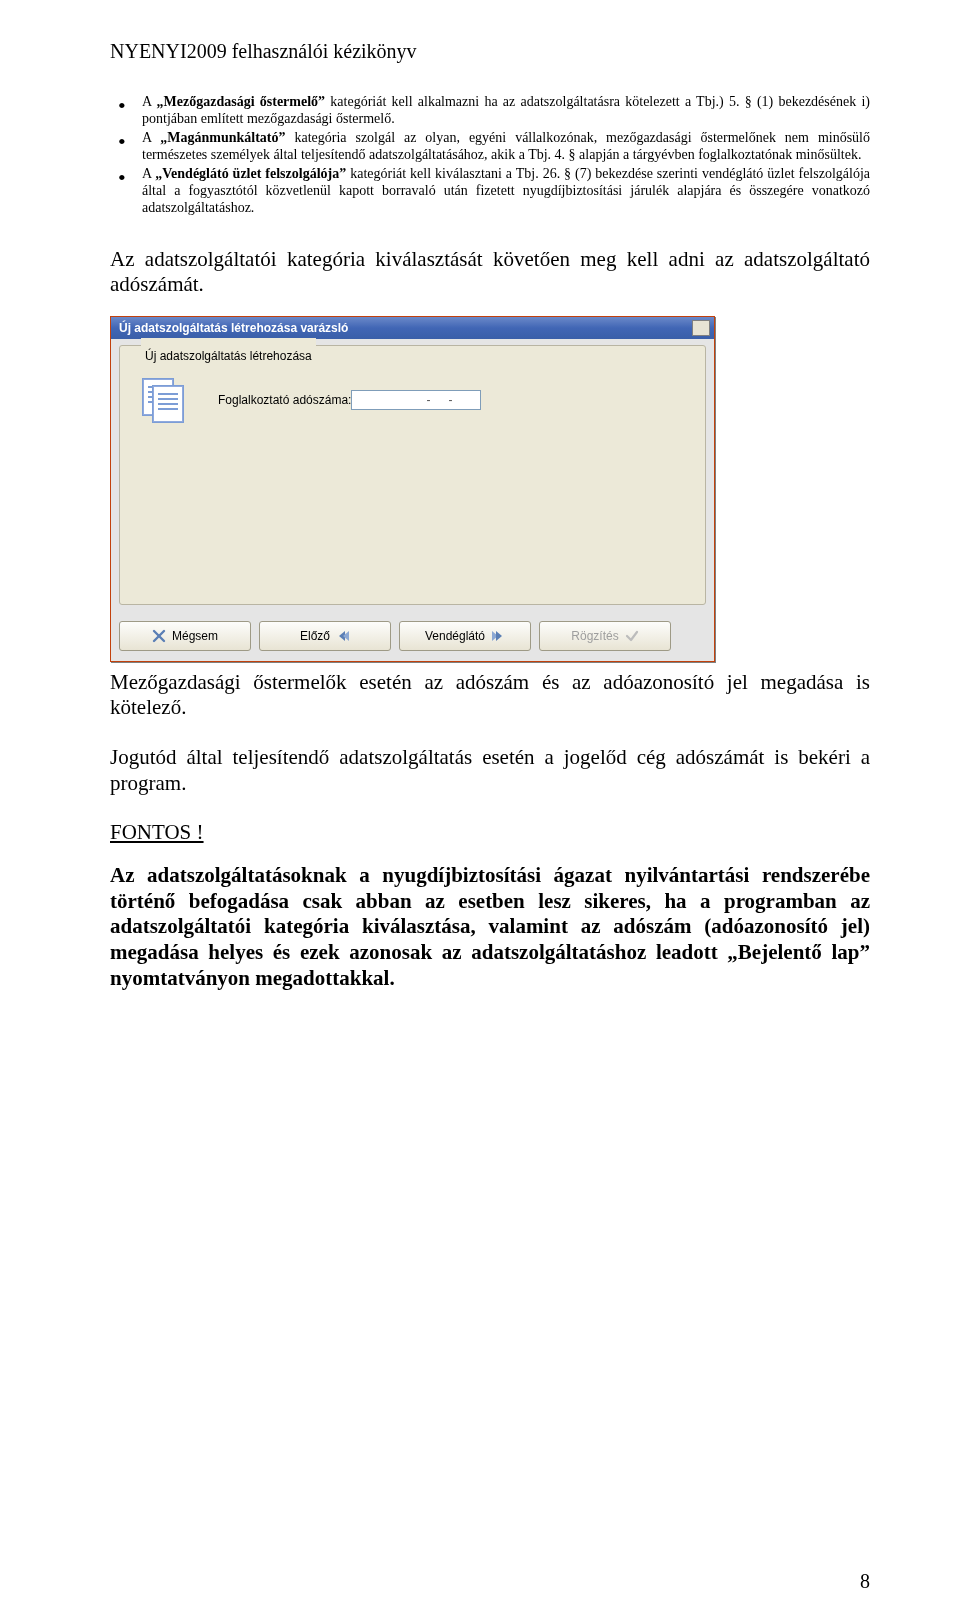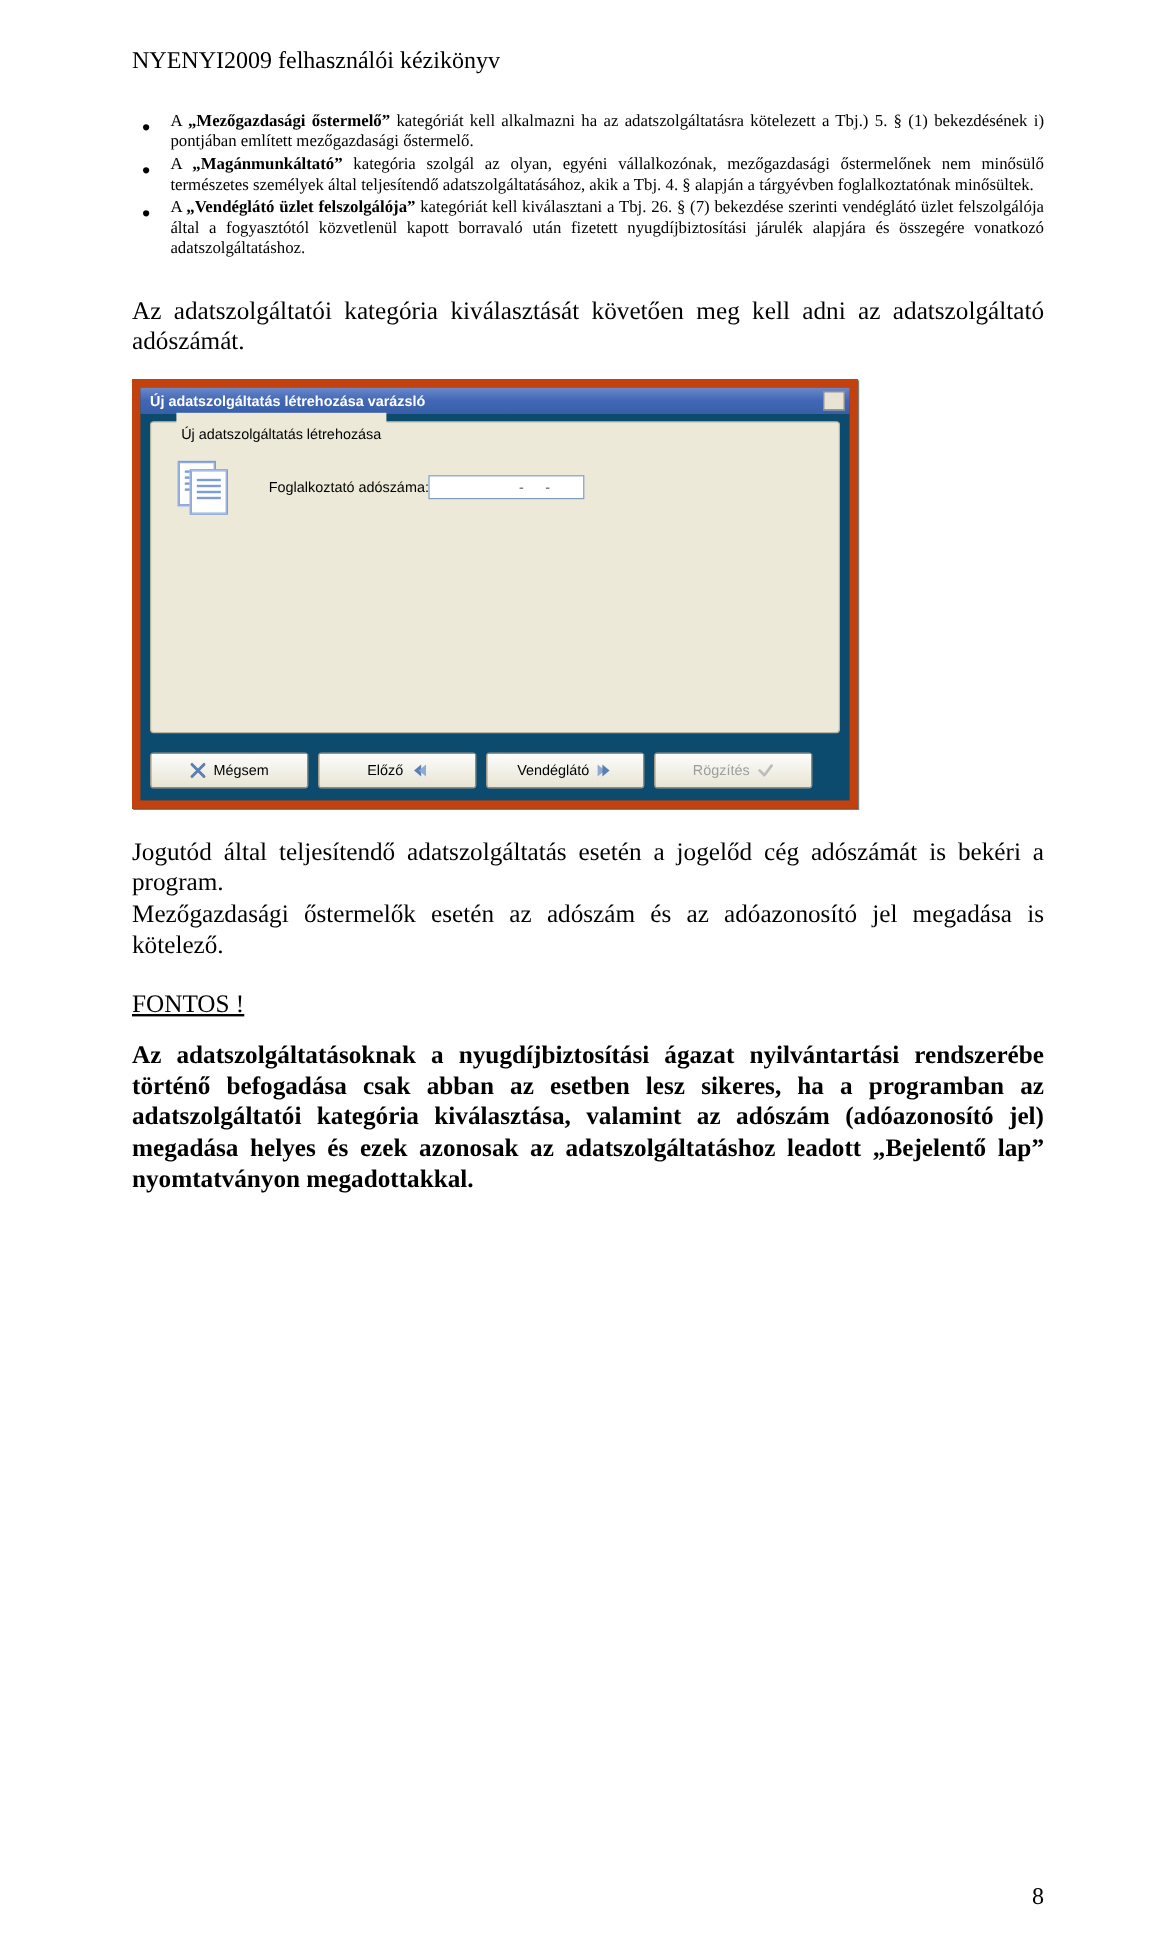--- a/index.html
+++ b/index.html
@@ -69,22 +69,22 @@
   }
 
   
   .dialog-wrap {
     margin: 8px 0 8px 0;
     width: 605px;
   }
   .dialog {
     font-family: Tahoma, Arial, sans-serif;
     font-size: 12px;
-    background: #0c4a6e;
-    border: 7px solid #c2410c;
+    background: #e5e5e5;
+    border: 1px solid #c2410c;
     box-shadow: 1px 1px 0 #808080;
   }
   .titlebar {
     background: linear-gradient(to bottom, #6b89c9, #4166b5 50%, #3a5fa8);
     color: #fff;
     font-weight: bold;
     padding: 3px 4px 3px 8px;
     display: flex;
     align-items: center;
     justify-content: space-between;
@@ -317,22 +317,22 @@
           <span class="ico">
             <svg viewBox="0 0 14 14">
                 <polyline points="2,7 6,11 12,3" fill="none" stroke="#bcbcbc" stroke-width="2.2" stroke-linecap="round" stroke-linejoin="round"></polyline>
               </svg>
           </span>
         </div>
       </div>
     </div>
   </div>
 
+  <div class="para" style="margin-top:0">Mezőgazdasági őstermelők esetén az adószám és az adóazonosító jel megadása is kötelező.</div>
   <div class="para" style="margin-top:24px;margin-bottom:0">Jogutód által teljesítendő adatszolgáltatás esetén a jogelőd cég adószámát is bekéri a program.</div>
-  <div class="para" style="margin-top:0">Mezőgazdasági őstermelők esetén az adószám és az adóazonosító jel megadása is kötelező.</div>
 
   <div class="fontos">FONTOS !</div>
 
   <div class="bold-para">Az adatszolgáltatásoknak a nyugdíjbiztosítási ágazat nyilvántartási rendszerébe történő befogadása csak abban az esetben lesz sikeres, ha a programban az adatszolgáltatói kategória kiválasztása, valamint az adószám (adóazonosító jel) megadása helyes és ezek azonosak az adatszolgáltatáshoz leadott „Bejelentő lap” nyomtatványon megadottakkal.</div>
 
   <div class="page-num">8</div>
 
 </div>
 
 </body></html>

